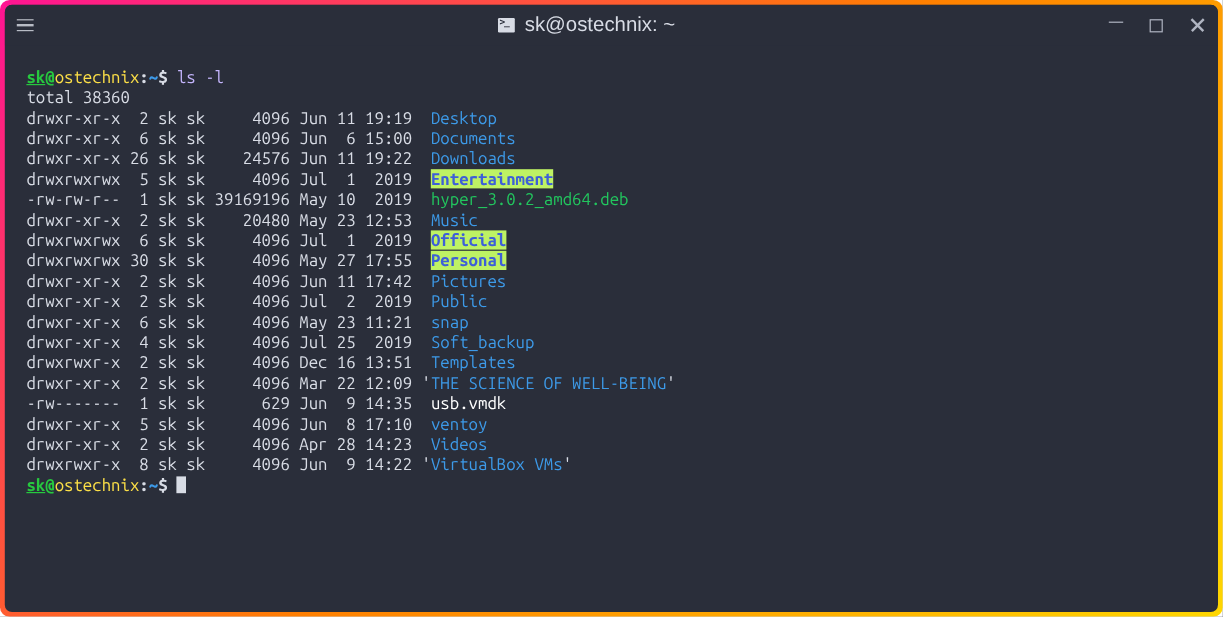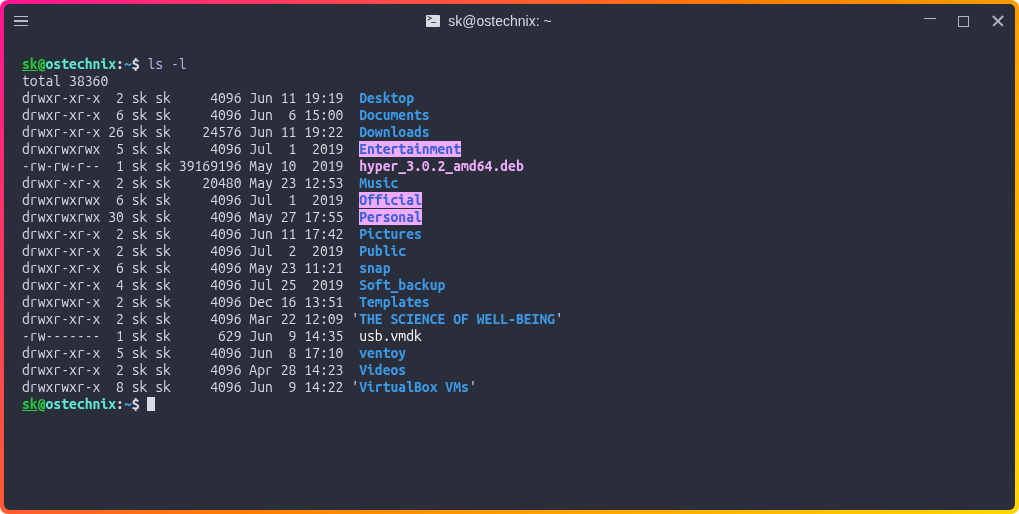--- a/index.html
+++ b/index.html
@@ -45,21 +45,21 @@
       height: 1.2px;
       background: #b8bcc5;
     }
     .titlebar-center {
       flex: 1;
       display: flex;
       align-items: center;
       justify-content: center;
       gap: 8px;
       color: #d8dce5;
-      font-size: 14px;
+      font-size: 17px;
     }
     .title-icon {
       width: 14px;
       height: 12px;
       background: #d8dce5;
       position: relative;
       border-radius: 1px;
     }
     .title-icon::after {
       content: ">_";
@@ -117,29 +117,29 @@
       padding: 18px 18px 10px 18px;
       font-family: "Ubuntu Mono", "DejaVu Sans Mono", Consolas, monospace;
       font-size: 14px;
       line-height: 17px;
       color: #d8dce5;
       white-space: pre;
       overflow: hidden;
     }
     .line { display: block; }
     .user { color: #27c93f; font-weight: bold; text-decoration: underline; }
-    .host { color: #5eead4; font-weight: bold; }
+    .host { color: #fde047; font-weight: normal; }
     .at   { color: #27c93f; font-weight: bold; }
     .colon{ color: #d8dce5; font-weight: bold; }
     .path { color: #3d9ae8; font-weight: bold; }
     .dollar{ color: #d8dce5; font-weight: bold; }
     .cmd  { color: #c4b5fd; }
-    .dir  { color: #3d9ae8; font-weight: bold; }
-    .wdir { background: #f0abfc; color: #3d5fd8; font-weight: bold; }
-    .deb  { color: #f0abfc; font-weight: bold; }
+    .dir  { color: #3d9ae8; font-weight: normal; }
+    .wdir { background: #bef264; color: #3d5fd8; font-weight: bold; }
+    .deb  { color: #22c55e; font-weight: normal; }
     .file { color: #ffffff; }
     .cursor {
       display: inline-block;
       width: 8px;
       height: 14px;
       background: #d8dce5;
       vertical-align: -2px;
     }
   </style>
 </head>

